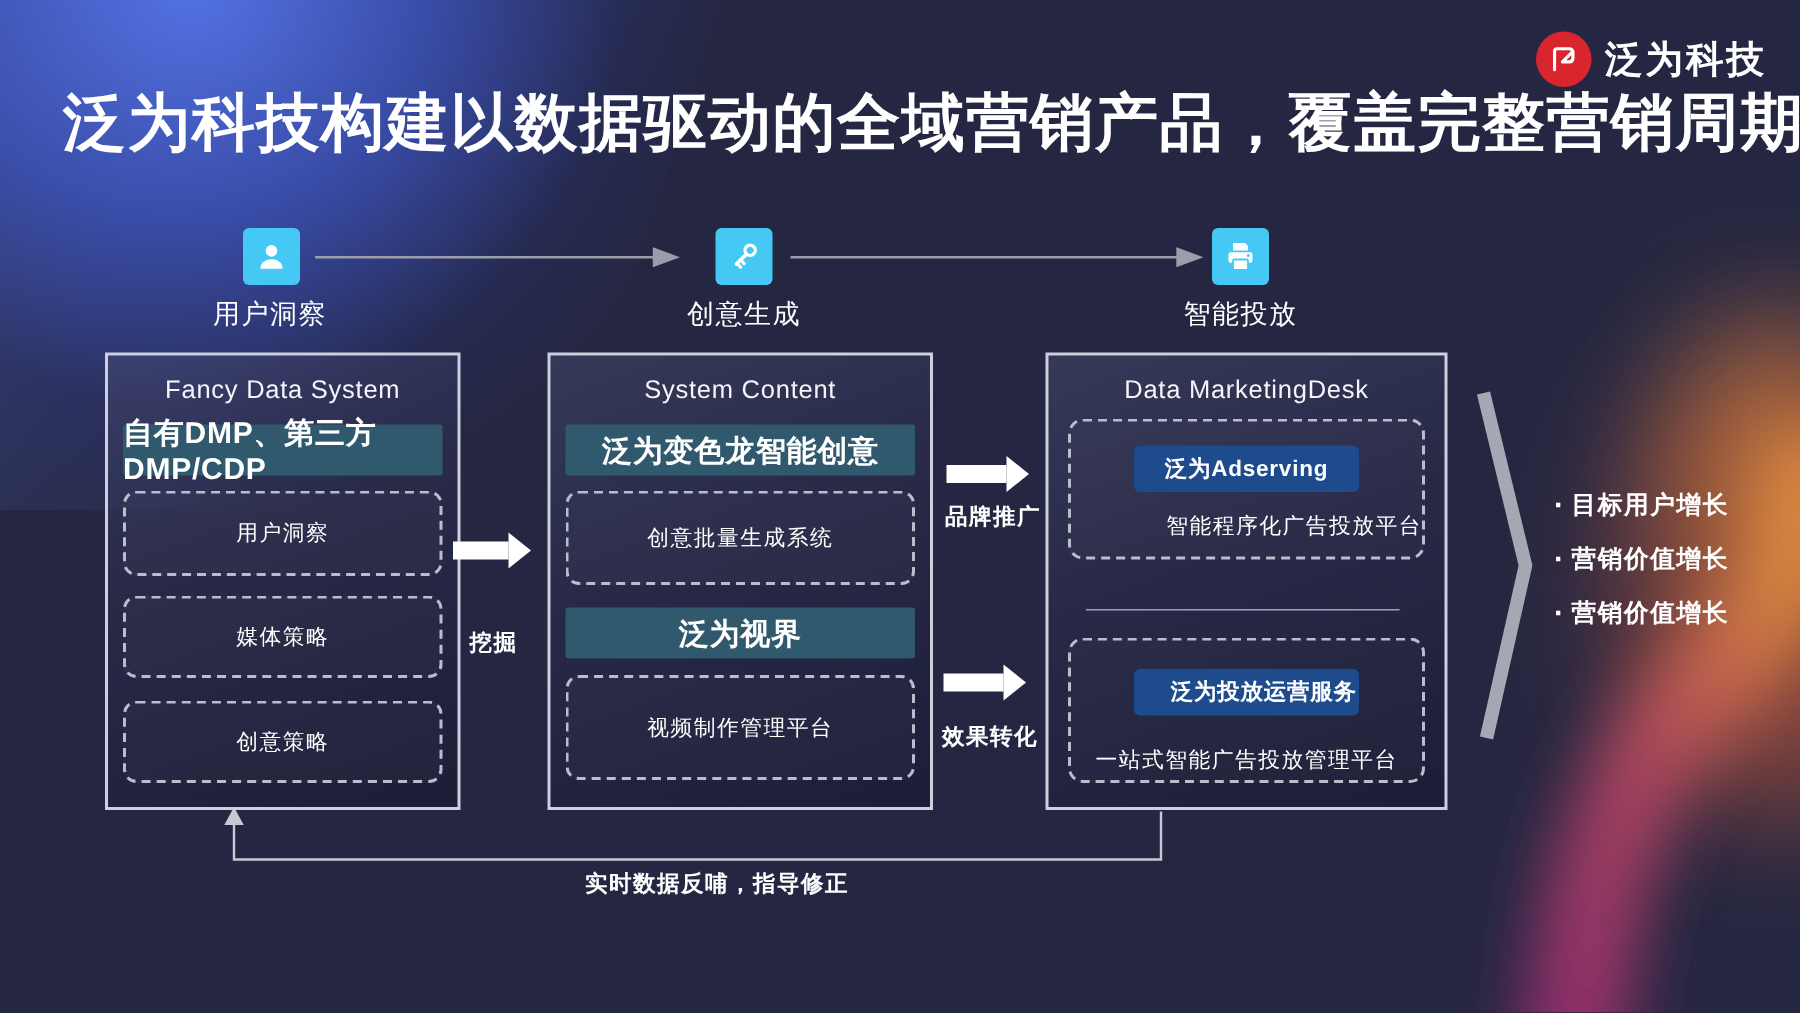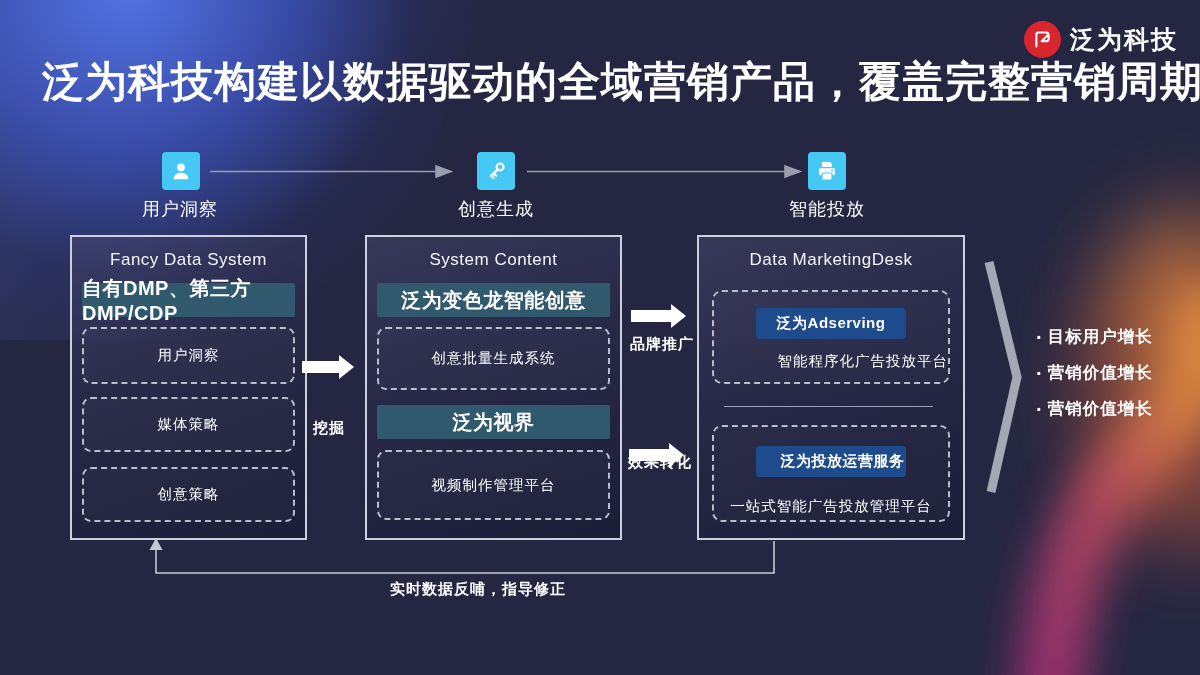--- a/index.html
+++ b/index.html
@@ -202,39 +202,39 @@
   <section class="panel" style="left:365px; width:257px;">
     <div class="panel-title">System Content</div>
     <div class="solid-item" style="top:46px; height:34px;">泛为变色龙智能创意</div>
     <div class="dashed-item" style="top:90px; height:63px;">创意批量生成系统</div>
     <div class="solid-item" style="top:168px; height:34px;">泛为视界</div>
     <div class="dashed-item" style="top:213px; height:70px;">视频制作管理平台</div>
   </section>
 
   <section class="panel" style="left:697px; width:268px;">
     <div class="panel-title">Data MarketingDesk</div>
-    <div class="group" style="top:53px; height:94px;">
+    <div class="group" style="top:42px; height:94px;">
       <div class="group-btn" style="top:16px;">泛为Adserving</div>
       <div class="group-desc" style="top:60px;text-align:right;">智能程序化广告投放平台</div>
     </div>
     <div class="divider"></div>
     <div class="group" style="top:188px; height:97px;">
       <div class="group-btn" style="top:19px;padding-left:23px;">泛为投放运营服务</div>
       <div class="group-desc" style="top:70px;">一站式智能广告投放管理平台</div>
     </div>
   </section>
 
   <div class="fat-arrow" style="left:302px; top:361px; width:37px;"></div>
   <div class="arrow-label" style="left:299px; top:387px; width:60px;margin-top:32px;">挖掘</div>
 
   <div class="fat-arrow" style="left:631px; top:310px; width:40px;"></div>
   <div class="arrow-label" style="left:617px; top:335px; width:90px;">品牌推广</div>
 
   <div class="fat-arrow" style="left:629px; top:449px; width:40px;"></div>
-  <div class="arrow-label" style="left:615px; top:453px; width:90px;">效果转化</div>
+  <div class="arrow-label" style="left:615px; top:482px; width:90px;">效果转化</div>
 
   <div class="outcomes">
     <div class="outcome-row">
       <span class="outcome-bullet">·</span>
       <span class="outcome-label">目标用户增长</span>
     </div>
     <div class="outcome-row">
       <span class="outcome-bullet">·</span>
       <span class="outcome-label">营销价值增长</span>
     </div>

